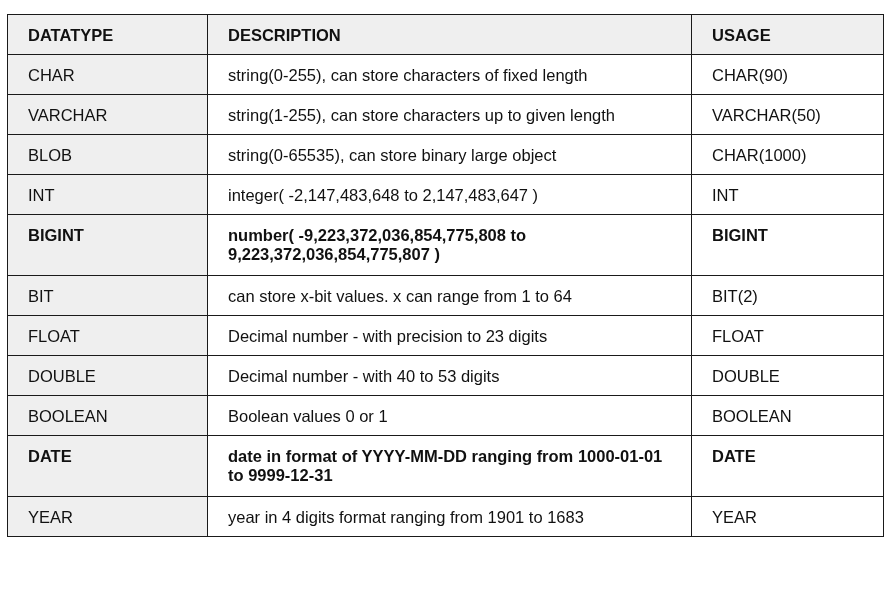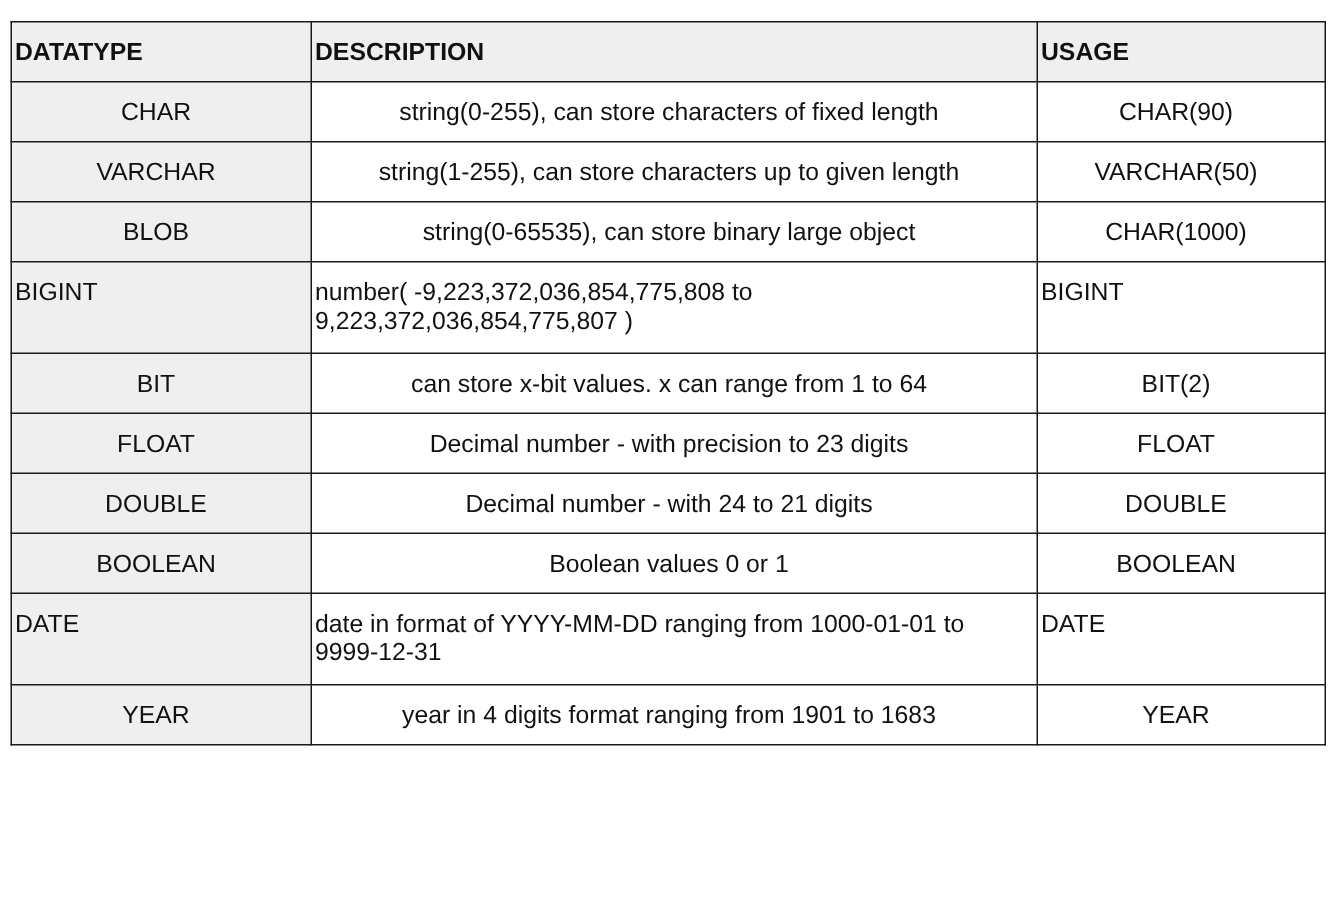--- a/index.html
+++ b/index.html
@@ -9,27 +9,27 @@
     position: absolute; left: 7px; top: 14px;
     width: 876px; border-collapse: collapse; table-layout: fixed;
     font-size: 16.5px;
   }
   table.dt col.c1 { width: 200px; }
   table.dt col.c2 { width: 484px; }
   table.dt col.c3 { width: 192px; }
   table.dt th, table.dt td {
     border: 1.5px solid #1a1a1a;
     text-align: left; vertical-align: top;
-    padding: 11px 9px 8px 2px;
+    padding: 11px 9px 8px 20px;
     line-height: 19px;
   }
   table.dt th { background: #efefef; font-weight: bold; height: 20px; }
   table.dt td.first { background: #efefef; }
-  table.dt tr.r td { height: 20px; text-align: center; }
-  table.dt tr.tall td { height: 41px; }
+  table.dt tr.r td { height: 20px; }
+  table.dt tr.tall td { height: 41px; font-weight: bold; }
 </style>
 </head>
 <body>
 
 <table class="dt">
   <colgroup>
       <col class="c1">
       <col class="c2">
       <col class="c3">
     </colgroup>
@@ -49,38 +49,43 @@
     <tr class="r">
       <td class="first">VARCHAR</td>
       <td>string(1-255), can store characters up to given length</td>
       <td>VARCHAR(50)</td>
     </tr>
     <tr class="r">
       <td class="first">BLOB</td>
       <td>string(0-65535), can store binary large object</td>
       <td>CHAR(1000)</td>
     </tr>
+    <tr class="r">
+      <td class="first">INT</td>
+      <td>integer( -2,147,483,648 to 2,147,483,647 )</td>
+      <td>INT</td>
+    </tr>
     <tr class="tall">
       <td class="first">BIGINT</td>
       <td>number( -9,223,372,036,854,775,808 to 9,223,372,036,854,775,807 )</td>
       <td>BIGINT</td>
     </tr>
     <tr class="r">
       <td class="first">BIT</td>
       <td>can store x-bit values. x can range from 1 to 64</td>
       <td>BIT(2)</td>
     </tr>
     <tr class="r">
       <td class="first">FLOAT</td>
       <td>Decimal number - with precision to 23 digits</td>
       <td>FLOAT</td>
     </tr>
     <tr class="r">
       <td class="first">DOUBLE</td>
-      <td>Decimal number - with 24 to 21 digits</td>
+      <td>Decimal number - with 40 to 53 digits</td>
       <td>DOUBLE</td>
     </tr>
     <tr class="r">
       <td class="first">BOOLEAN</td>
       <td>Boolean values 0 or 1</td>
       <td>BOOLEAN</td>
     </tr>
     <tr class="tall">
       <td class="first">DATE</td>
       <td>date in format of YYYY-MM-DD ranging from 1000-01-01 to 9999-12-31</td>

